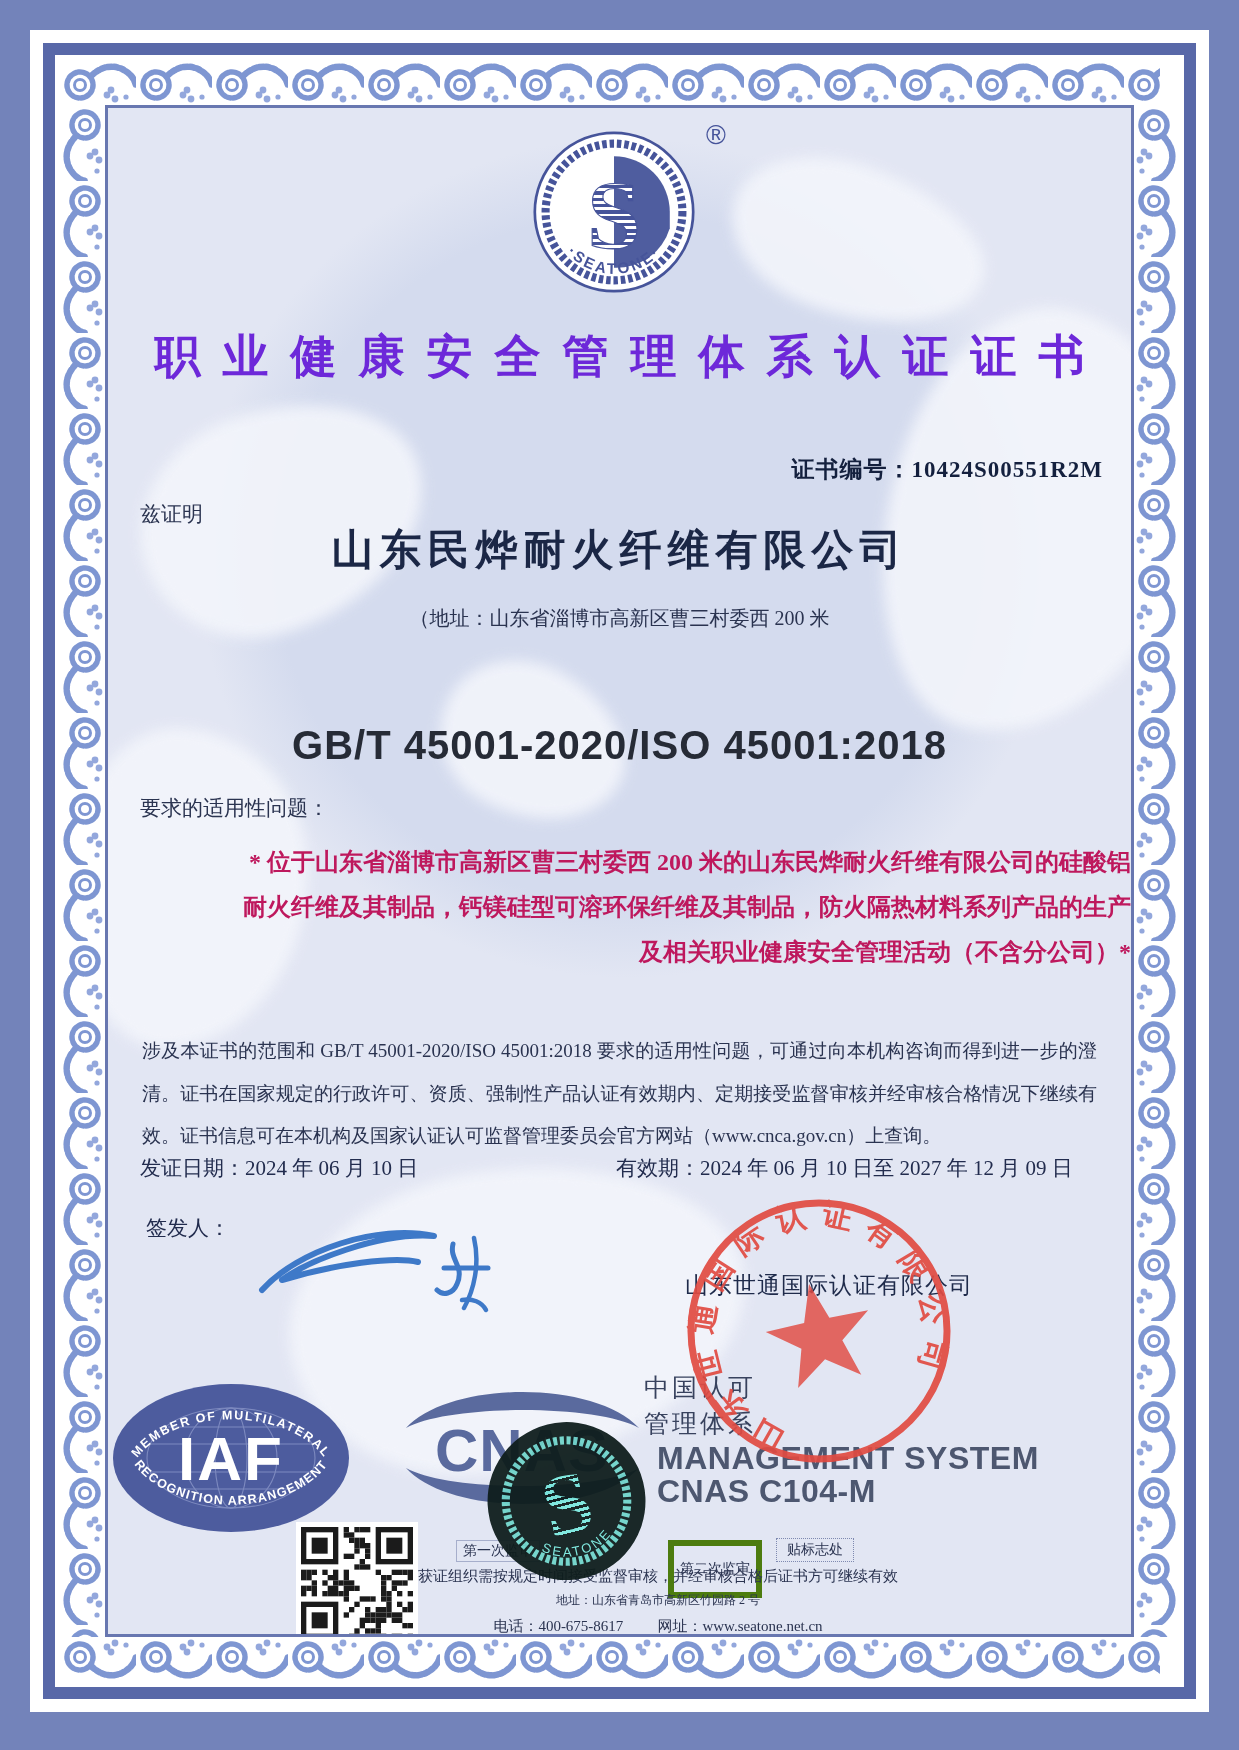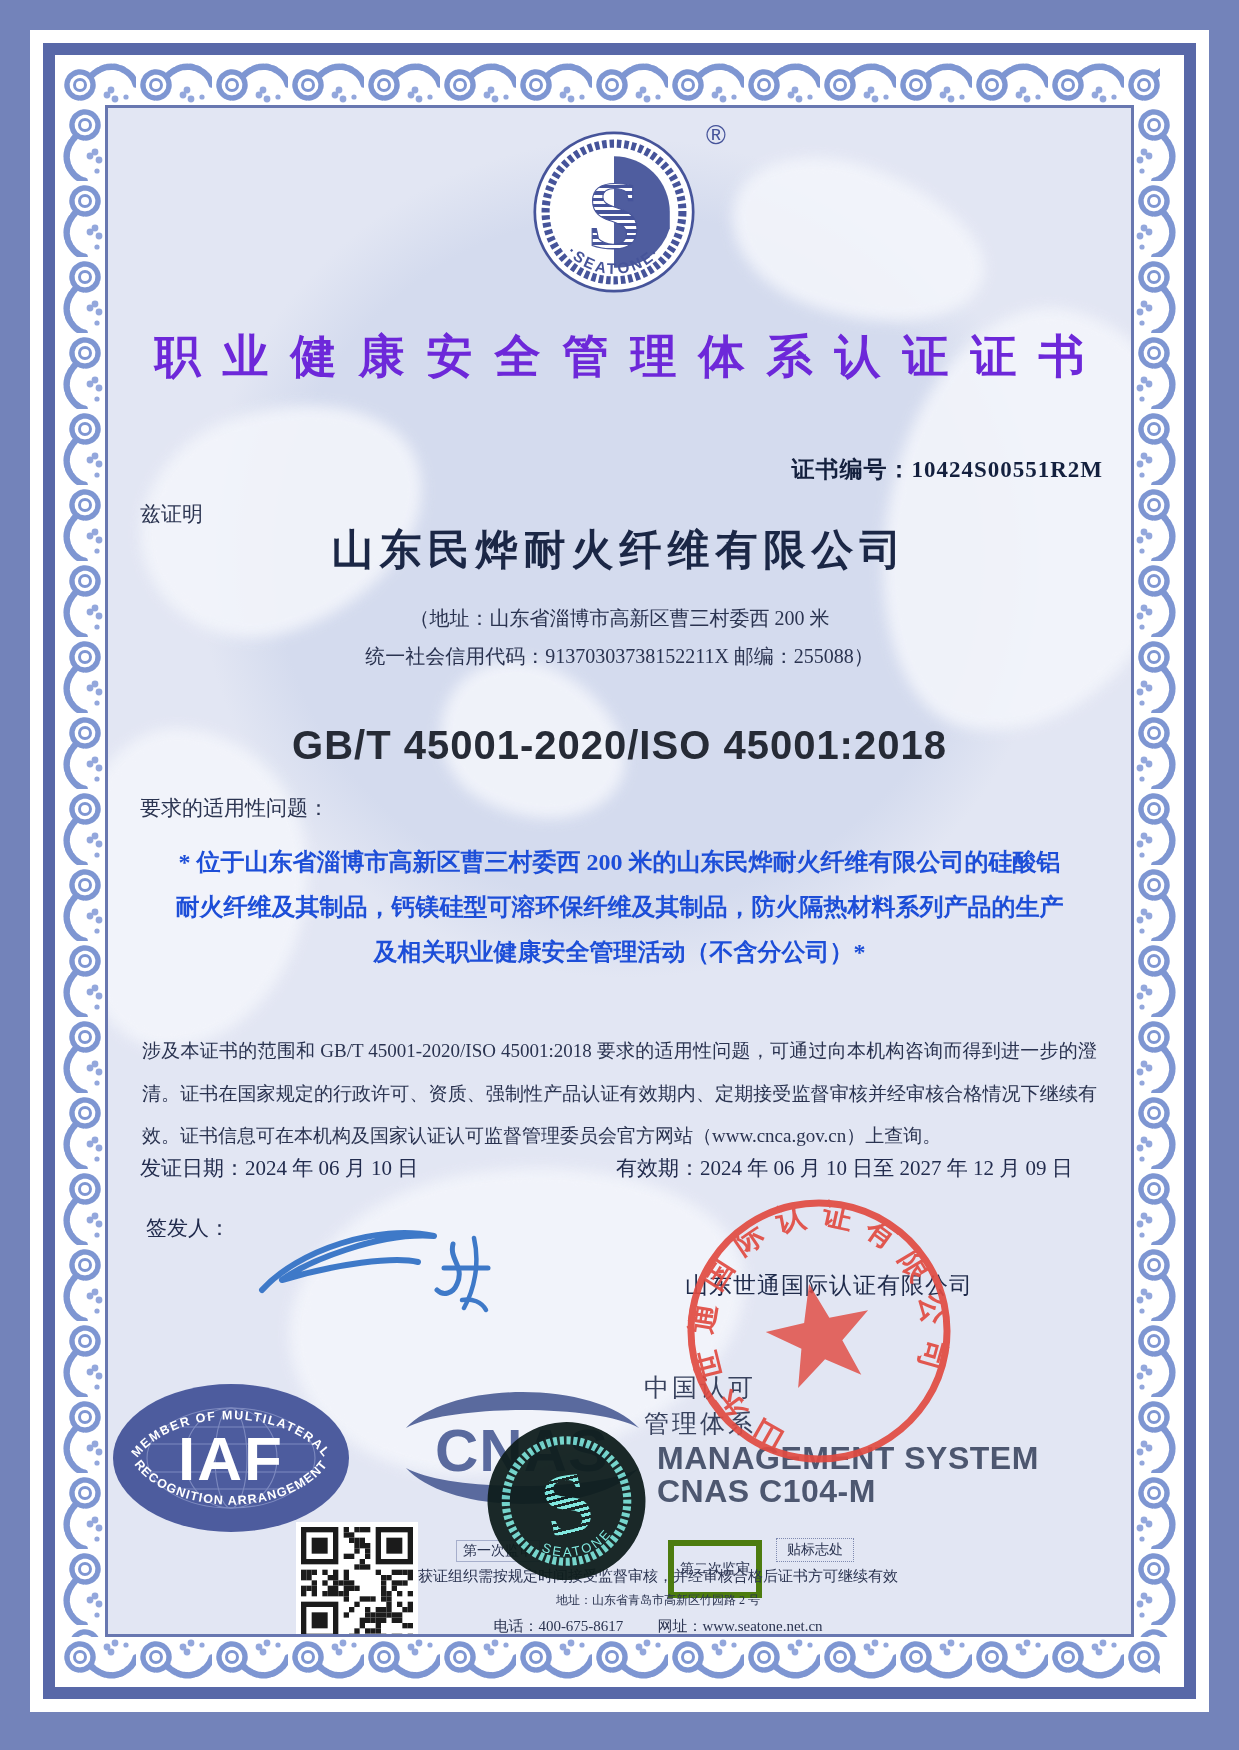--- a/index.html
+++ b/index.html
@@ -22,21 +22,21 @@
   .abs{position:absolute;}
   .title{left:0;right:0;top:218px;text-align:center;font-size:46px;font-weight:bold;letter-spacing:22px;padding-left:22px;color:#6d28d9;}
   .certno{top:346px;right:28px;font-size:23px;font-weight:bold;color:#14203E;letter-spacing:1px;}
   .certify{top:392px;left:32px;font-size:21px;color:#2A3350;}
   .company{left:0;right:0;top:414px;text-align:center;font-size:42px;font-weight:bold;letter-spacing:6px;color:#1B2746;}
   .addr1{left:0;right:0;top:497px;text-align:center;font-size:20px;color:#2A3350;}
   .addr2{left:0;right:0;top:535px;text-align:center;font-size:20px;color:#2A3350;}
   .stdlabel{top:583px;left:32px;font-size:21px;color:#2A3350;}
   .standard{left:0;right:0;top:615px;text-align:center;font-size:40px;font-weight:600;color:#262B36;font-family:"Liberation Sans","DejaVu Sans",sans-serif;letter-spacing:1px;}
   .scopelabel{top:686px;left:32px;font-size:21px;color:#2A3350;}
-  .scope{left:0;right:0;top:732px;text-align:center;font-size:24px;font-weight:bold;line-height:45px;color:#1d4ed8;}
+  .scope{left:0;right:0;top:732px;text-align:right;font-size:24px;font-weight:bold;line-height:45px;color:#be185d;}
   .notice{left:34px;right:34px;top:922px;font-size:19px;line-height:42.5px;text-align:justify;color:#2A3350;}
   .daterow{font-size:21px;color:#222C4E;}
   .issue{left:32px;top:1046px;}
   .valid{left:508px;top:1046px;}
   .signer{left:38px;top:1106px;font-size:21px;color:#222C4E;}
   .signature{left:140px;top:1108px;}
   .issuerline{left:577px;top:1162px;font-size:23px;color:#1E2A4A;letter-spacing:1px;z-index:2;}
   .stamp{left:566px;top:1078px;width:290px;height:290px;z-index:3;transform:rotate(-12deg);opacity:.92;}
   .accr{left:536px;top:1262px;z-index:1;}
   .accr .zh{font-size:25px;line-height:36px;color:#38425E;letter-spacing:3px;}
@@ -176,21 +176,20 @@
           </svg>
         </div>
         <div class="abs regmark">®</div>
 
         <div class="abs title">职业健康安全管理体系认证证书</div>
         <div class="abs certno"><span>证书编号：</span><span>10424S00551R2M</span></div>
 
         <div class="abs certify">兹证明</div>
         <div class="abs company">山东民烨耐火纤维有限公司</div>
         <div class="abs addr1">（地址：山东省淄博市高新区曹三村委西 200 米</div>
-        <div class="abs addr2">统一社会信用代码：91370303738152211X 邮编：255088）</div>
 
         <div class="abs standard">GB/T 45001-2020/ISO 45001:2018</div>
 
         <div class="abs scopelabel">要求的适用性问题：</div>
         <div class="abs scope">
           <div>* 位于山东省淄博市高新区曹三村委西 200 米的山东民烨耐火纤维有限公司的硅酸铝</div>
           <div>耐火纤维及其制品，钙镁硅型可溶环保纤维及其制品，防火隔热材料系列产品的生产</div>
           <div>及相关职业健康安全管理活动（不含分公司）*</div>
         </div>
 

